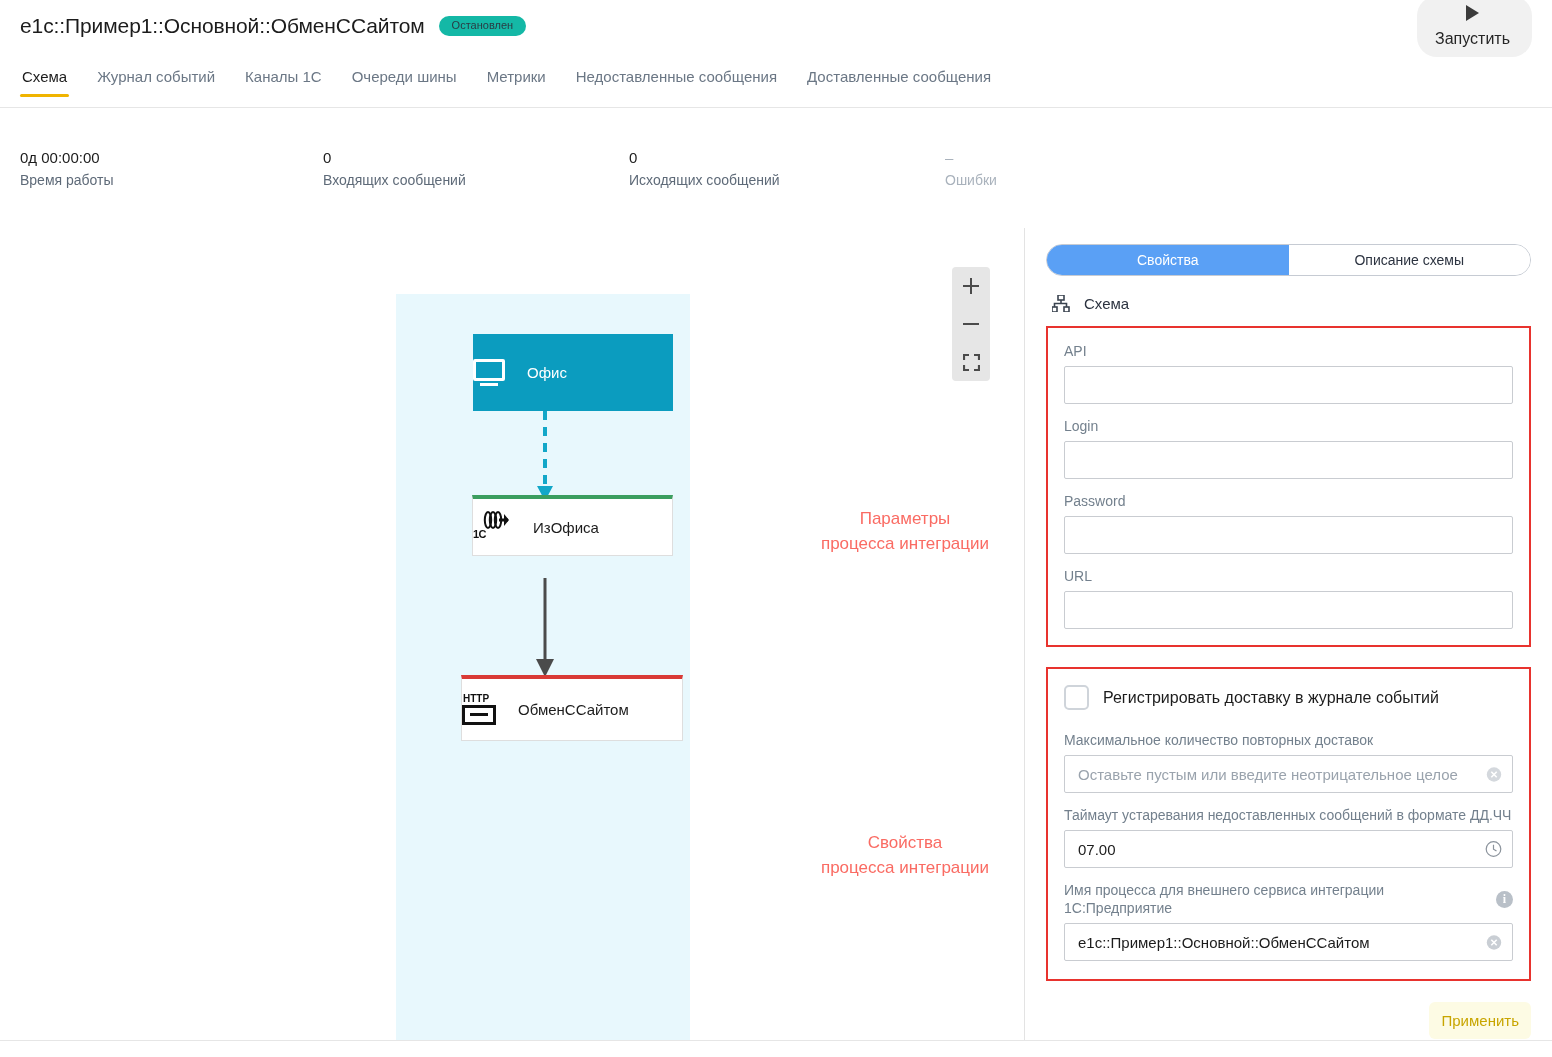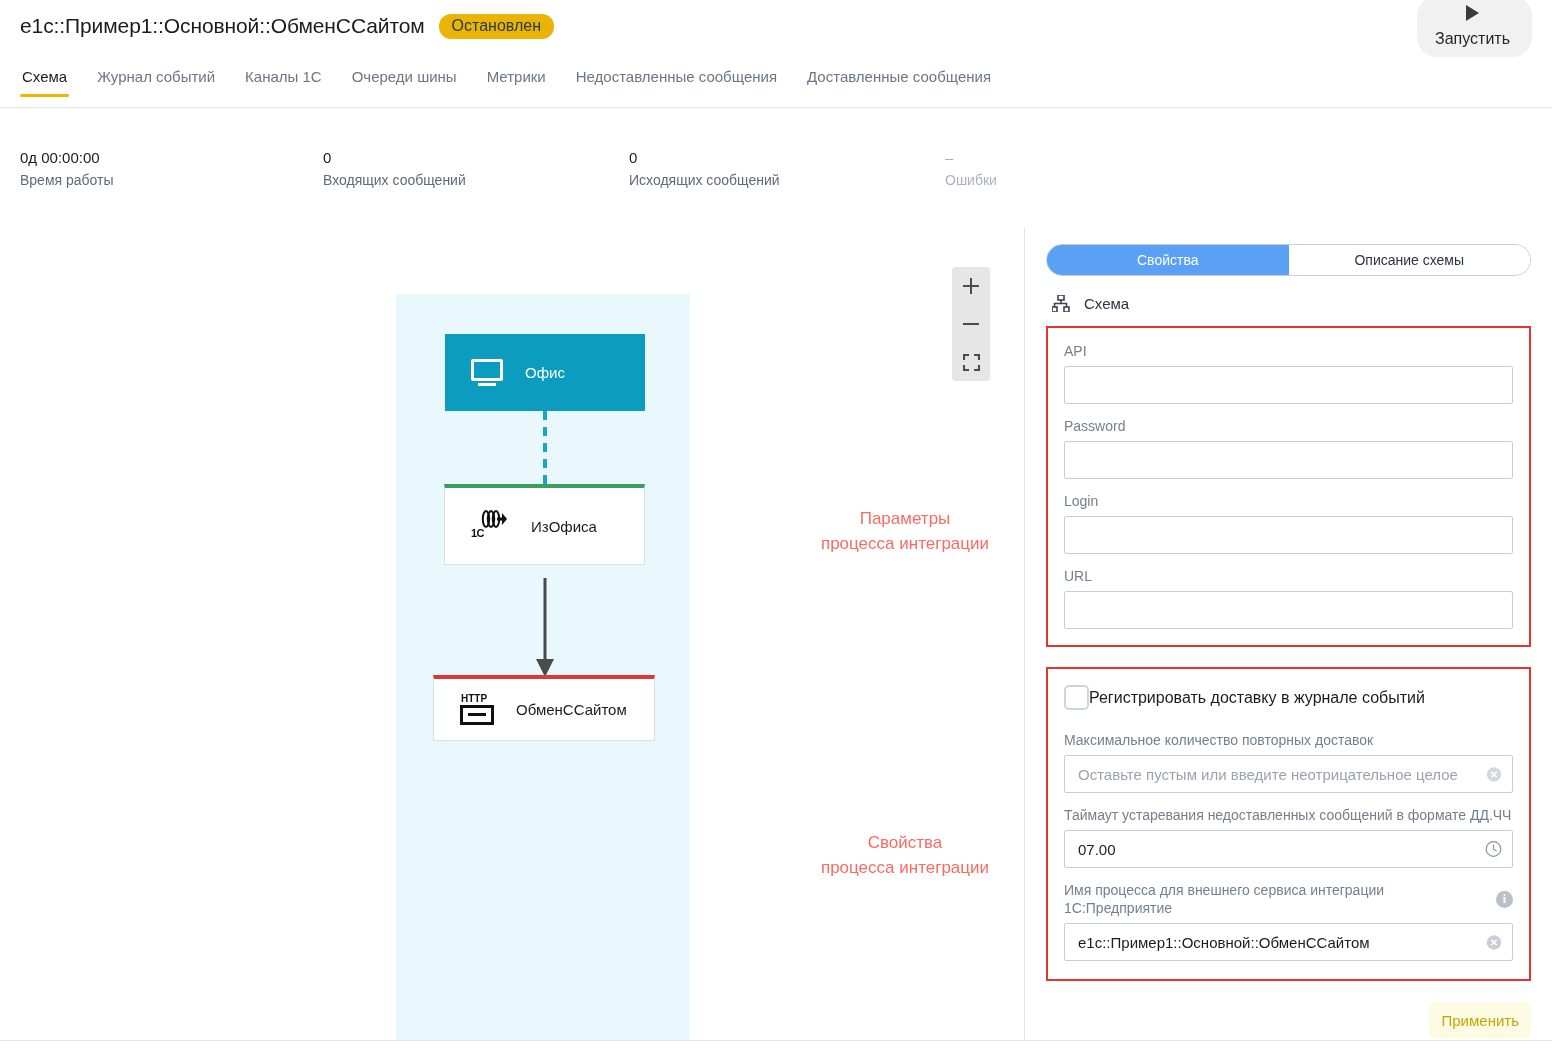--- a/index.html
+++ b/index.html
@@ -30,23 +30,23 @@
   }
   .header-title {
     font-size: 21px;
     color: #1c1c1c;
     font-weight: 400;
     letter-spacing: -0.1px;
     white-space: nowrap;
   }
   .status-badge {
     margin-left: 14px;
-    background: #eab308;
+    background: #14b8a6;
     color: #2a3b44;
-    font-size: 16px;
+    font-size: 11px;
     border-radius: 12px;
     padding: 4px 13px 5px;
     line-height: 1;
     white-space: nowrap;
   }
   .header-spacer { flex: 1 1 auto; }
   .run-button {
     display: inline-flex;
     align-items: center;
     gap: 9px;
@@ -148,36 +148,36 @@
     position: absolute;
     left: 396px; top: 76px;
     width: 294px; height: 758px;
     background: #e8f8fd;
   }
   .node {
     position: absolute;
     background: #ffffff;
     display: flex;
     align-items: center;
-    padding-left: 26px;
     gap: 20px;
     font-size: 15px;
     color: #1c1c1c;
     cursor: pointer;
+    margin-left: 28px;
   }
   .node-office {
     left: 445px; top: 116px;
     width: 200px; height: 77px;
     background: #0b9cbf;
     color: #ffffff;
     border: none;
   }
   .node-izofisa {
-    left: 444px; top: 266px;
-    width: 201px; height: 81px;
+    left: 444px; top: 277px;
+    width: 201px; height: 61px;
     border: 1px solid #dedede;
     border-top: 4px solid #3b9e5f;
   }
   .node-obmen {
     left: 433px; top: 457px;
     width: 222px; height: 66px;
     border: 1px solid #dedede;
     border-top: 4px solid #d93a36;
   }
   .node-label { white-space: nowrap; }
@@ -378,20 +378,21 @@
     width: 17px; height: 17px;
     cursor: pointer;
     display: flex;
     align-items: center;
     justify-content: center;
   }
 
   .checkbox-row {
     display: flex;
     align-items: center;
+    gap: 14px;
     margin-bottom: 21px;
   }
   .checkbox {
     width: 25px; height: 25px;
     border: 2px solid #cfd4da;
     border-radius: 5px;
     background: #fff;
     cursor: pointer;
     flex: 0 0 auto;
   }
@@ -585,28 +586,28 @@
     <div class="red-box">
 
       <div class="field">
         <label class="field-label">API</label>
         <div class="input-wrap">
           <input class="text-input" type="text" value="" style="">
         </div>
       </div>
 
       <div class="field">
-        <label class="field-label">Password</label>
+        <label class="field-label">Login</label>
         <div class="input-wrap">
           <input class="text-input" type="text" value="" style="">
         </div>
       </div>
 
       <div class="field">
-        <label class="field-label">Login</label>
+        <label class="field-label">Password</label>
         <div class="input-wrap">
           <input class="text-input" type="text" value="" style="">
         </div>
       </div>
 
       <div class="field">
         <label class="field-label">URL</label>
         <div class="input-wrap">
           <input class="text-input" type="text" value="" style="">
         </div>

